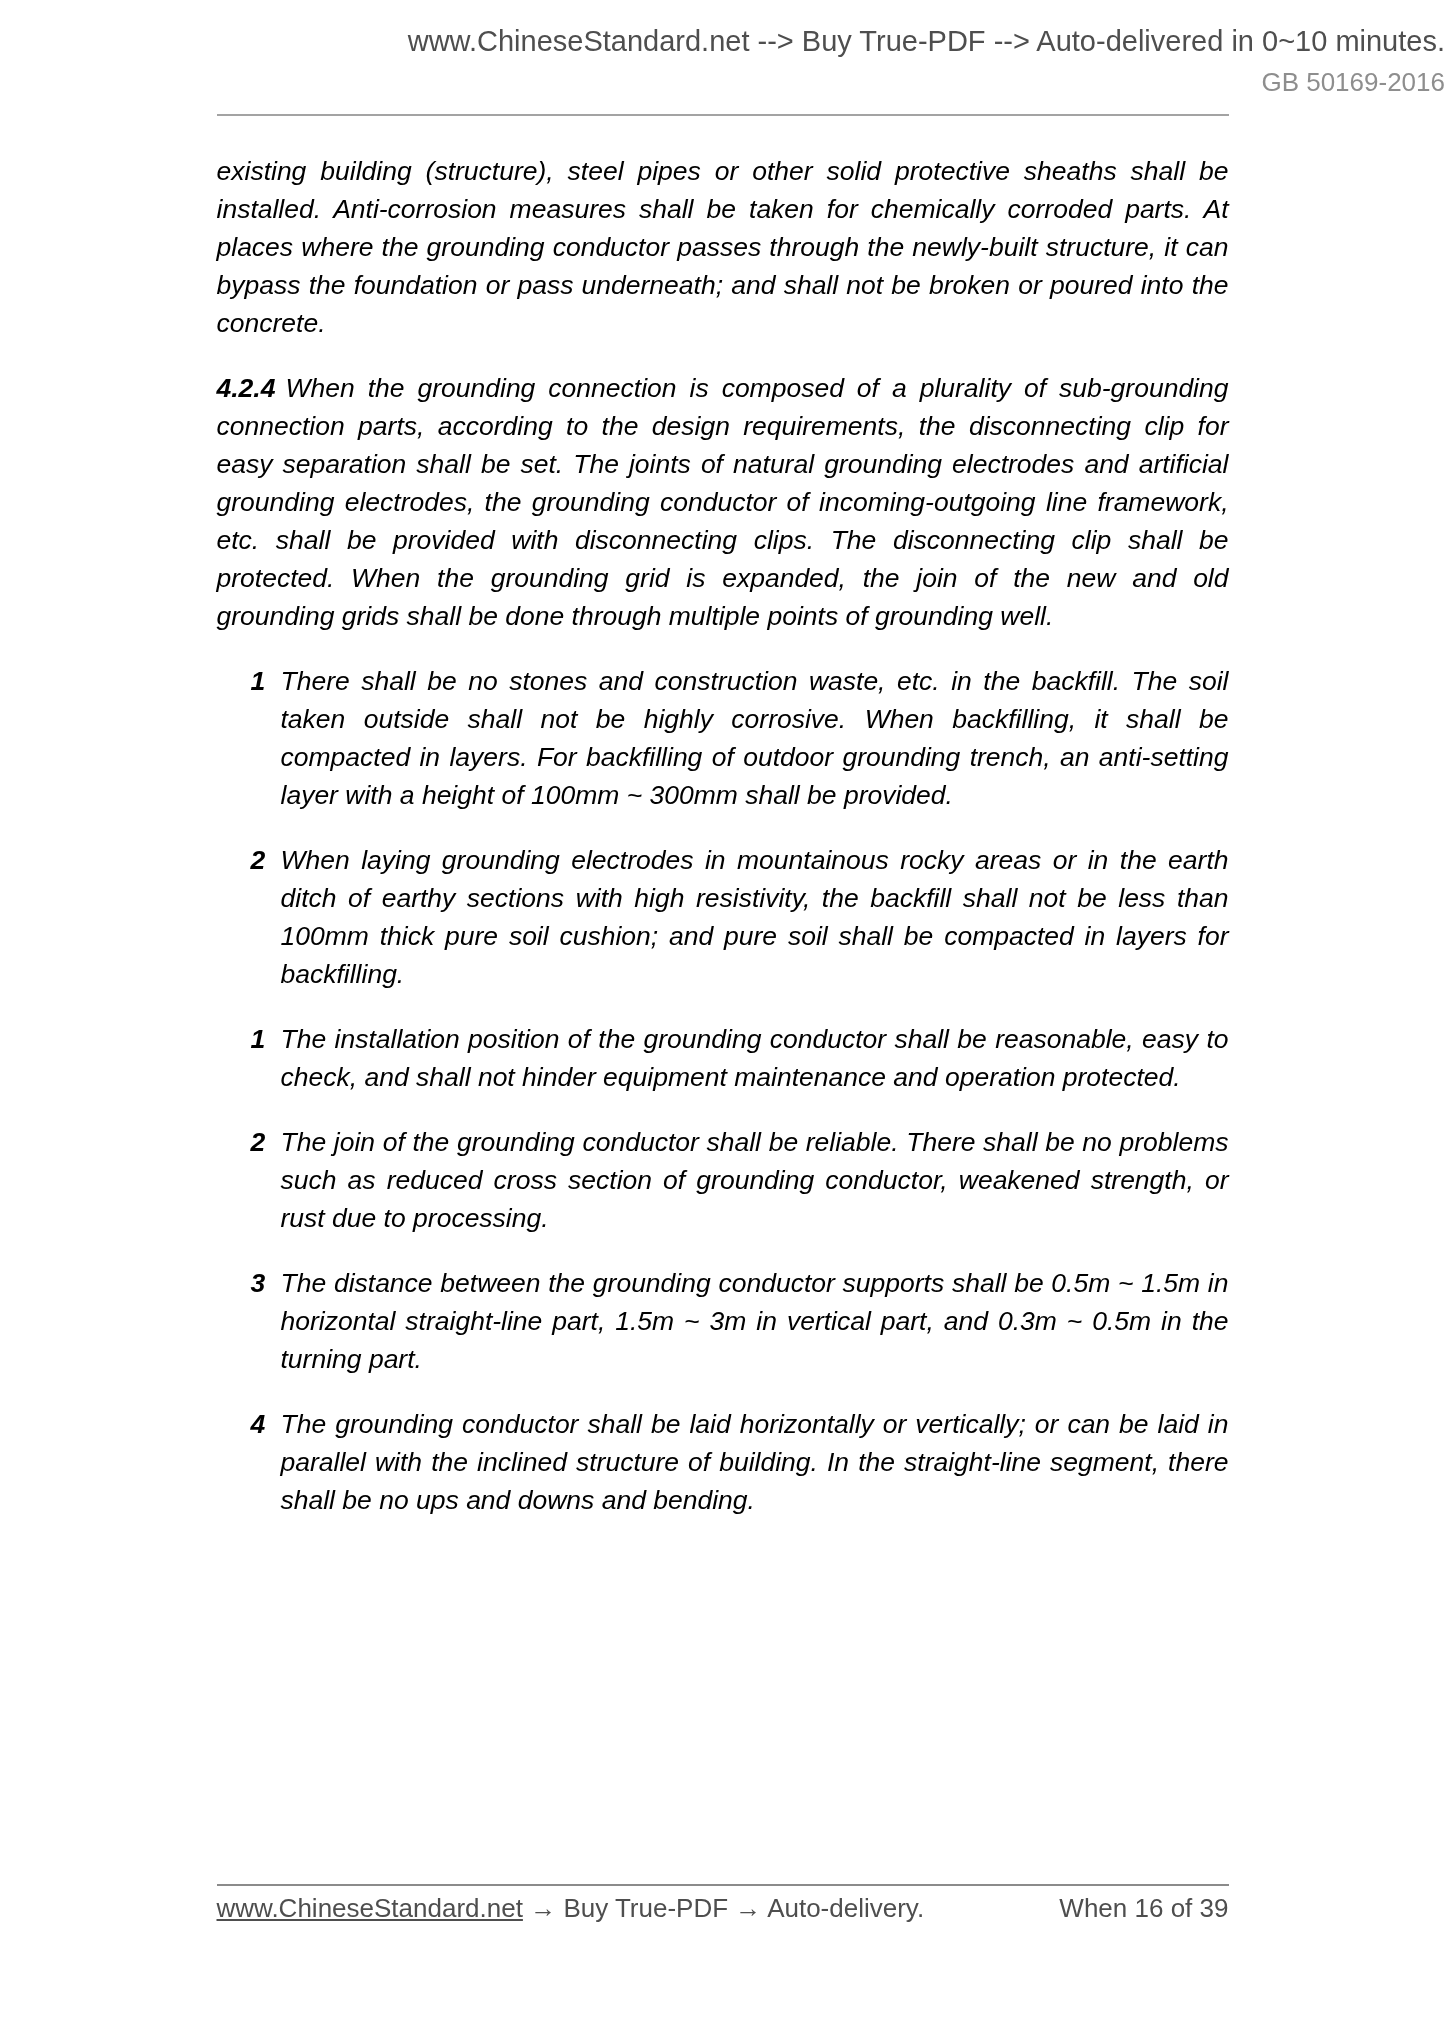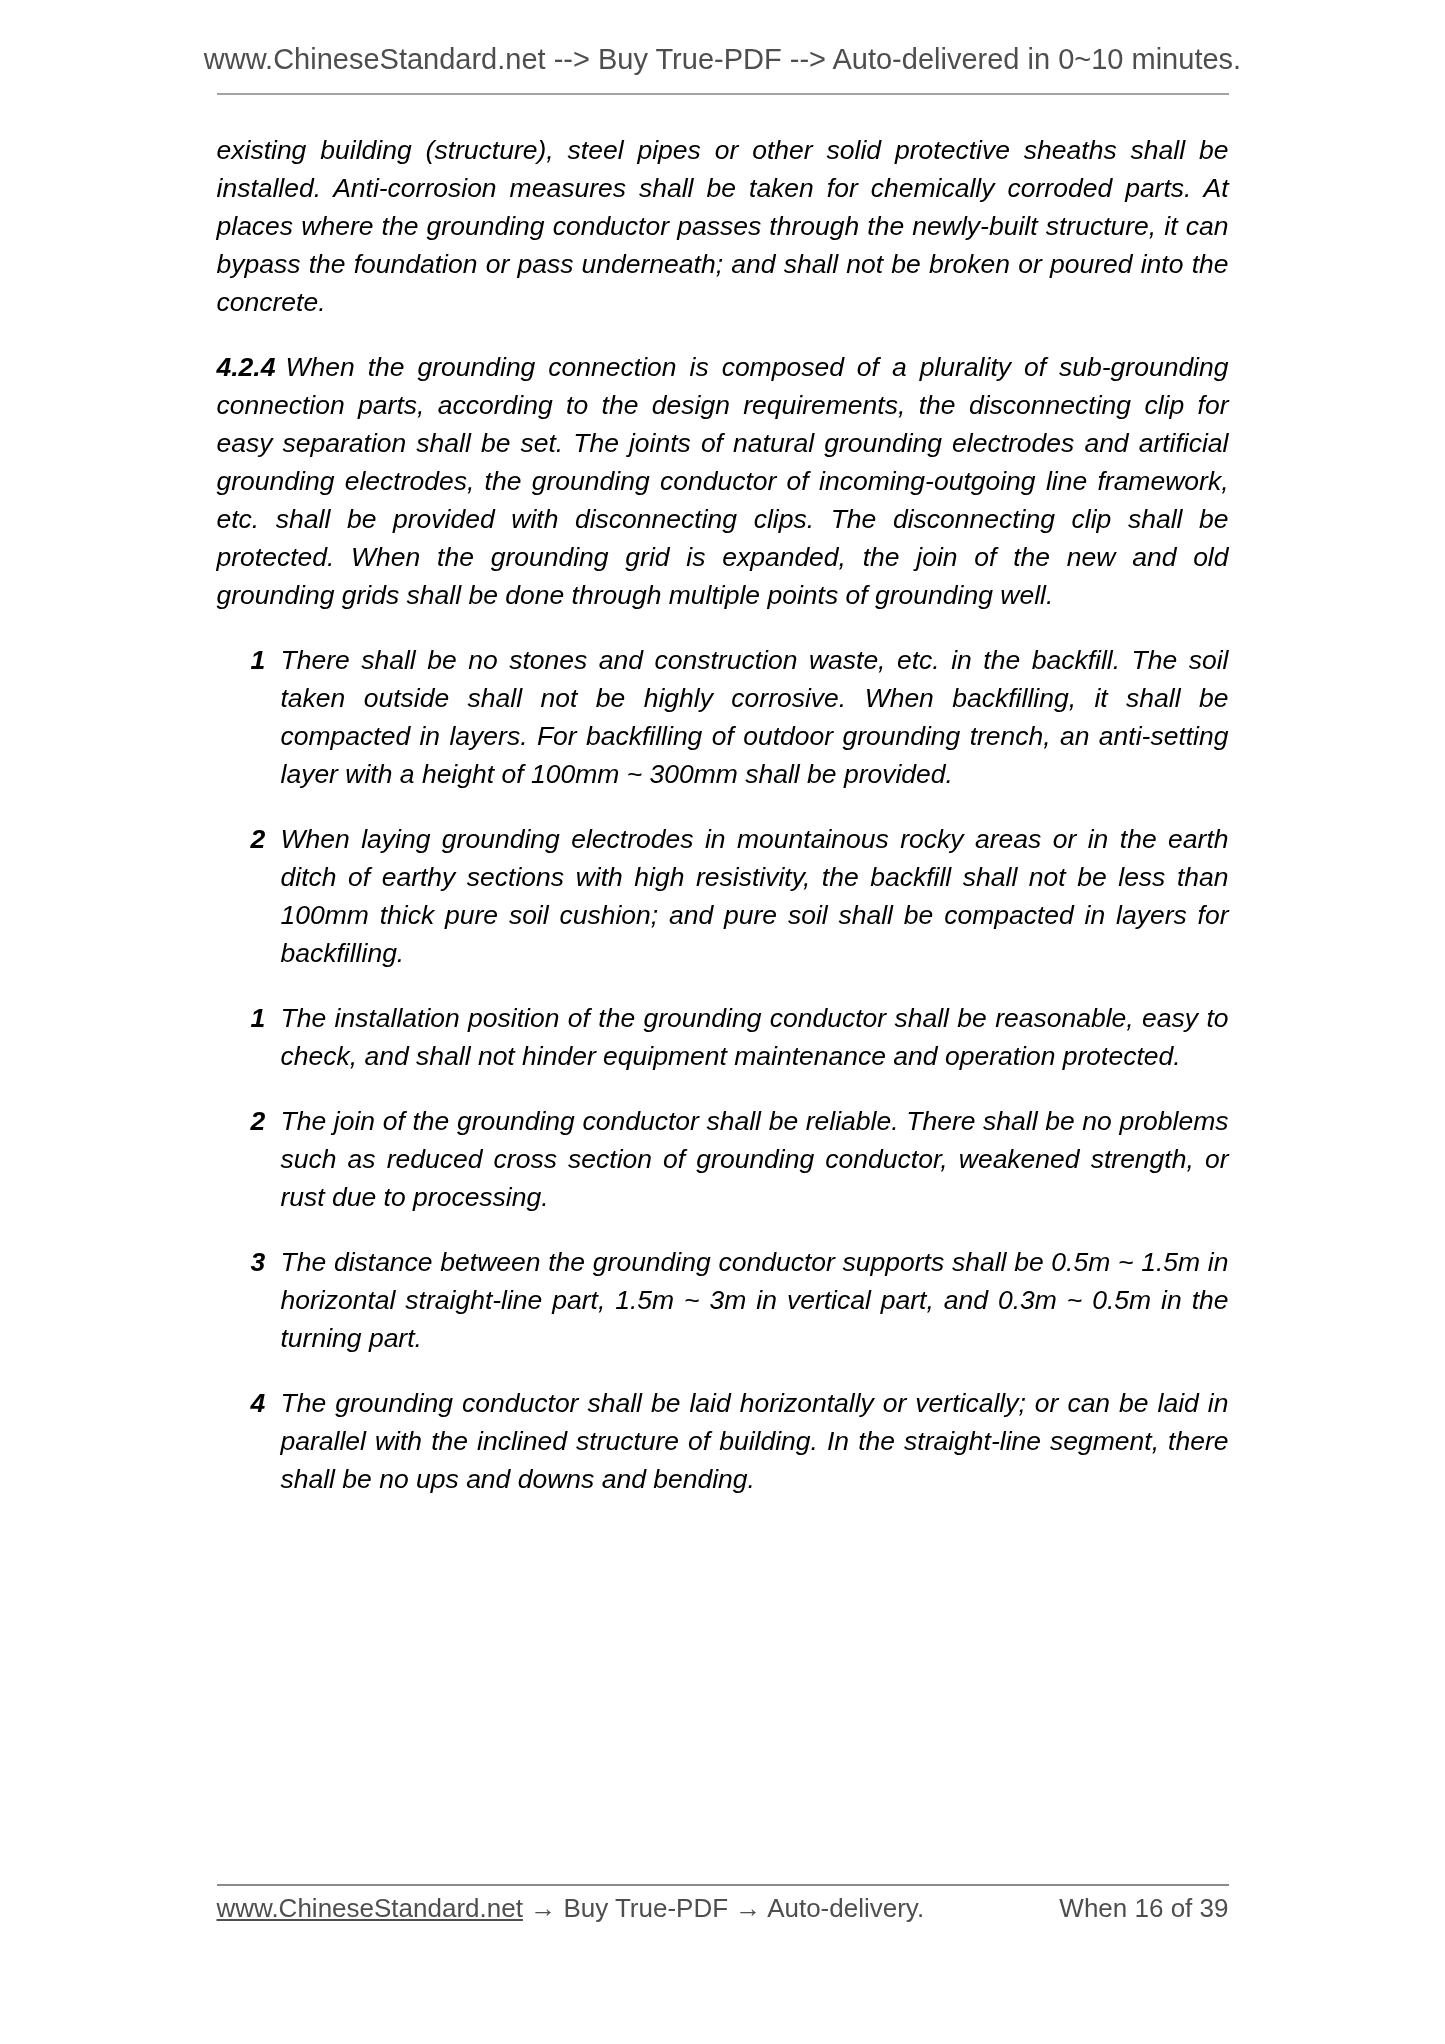--- a/index.html
+++ b/index.html
@@ -5,21 +5,21 @@
   html, body { margin: 0; padding: 0; background: #ffffff; }
   .page {
     position: relative;
     width: 1445px;
     height: 2044px;
     margin: 0 auto;
     background: #ffffff;
     overflow: hidden;
     font-family: "Liberation Sans", sans-serif;
   }
-  .header { padding-top: 42px; text-align: center; }
+  .header { padding-top: 24px; text-align: right; }
   .hdr-line1 { font-size: 29px; line-height: 34px; color: #4e4e4e; }
   .hdr-line2 { font-size: 26px; line-height: 30px; color: #8e8e8e; margin-top: 9px; }
   .rule {
     width: 1012px;
     margin: 0 auto;
     border: none;
     border-top: 2px solid #a3a3a3;
     height: 0;
   }
   .rule-top { margin-top: 17px; }
@@ -51,20 +51,21 @@
   .footer-link { text-decoration: underline; cursor: pointer; }
   .bold { font-weight: normal; margin-top: 36px; }
 </style>
 </head>
 <body>
 
 <div class="page">
 
   <div class="header">
     <div class="hdr-line1">www.ChineseStandard.net --&gt; Buy True-PDF --&gt; Auto-delivered in 0~10 minutes.</div>
+    <div class="hdr-line2">GB 50169-2016</div>
     <div class="rule rule-top"></div>
   </div>
 
   <div class="content">
 
     <p class="blk"><span>existing building (structure), steel pipes or other solid protective sheaths shall be installed. Anti-corrosion measures shall be taken for chemically corroded parts. At places where the grounding conductor passes through the newly-built structure, it can bypass the foundation or pass underneath; and shall not be broken or poured into the concrete.</span></p>
 
     <p class="blk"><span class="sec-num">4.2.4</span><span>When the grounding connection is composed of a plurality of sub-grounding connection parts, according to the design requirements, the disconnecting clip for easy separation shall be set. The joints of natural grounding electrodes and artificial grounding electrodes, the grounding conductor of incoming-outgoing line framework, etc. shall be provided with disconnecting clips. The disconnecting clip shall be protected. When the grounding grid is expanded, the join of the new and old grounding grids shall be done through multiple points of grounding well.</span></p>
 
 

